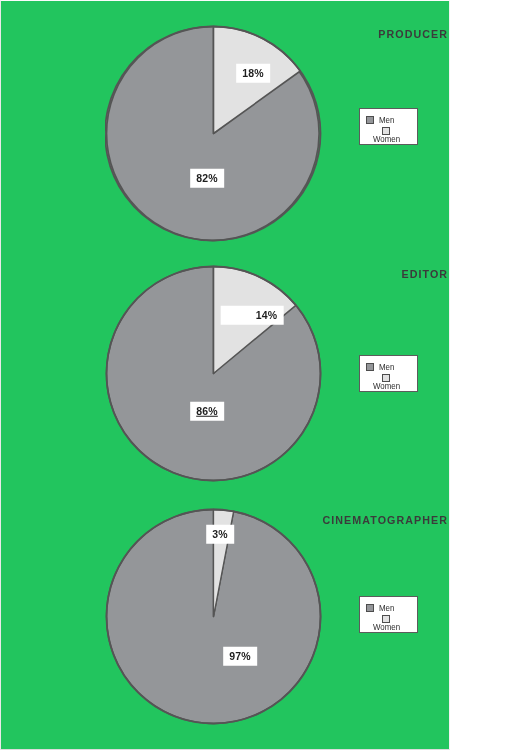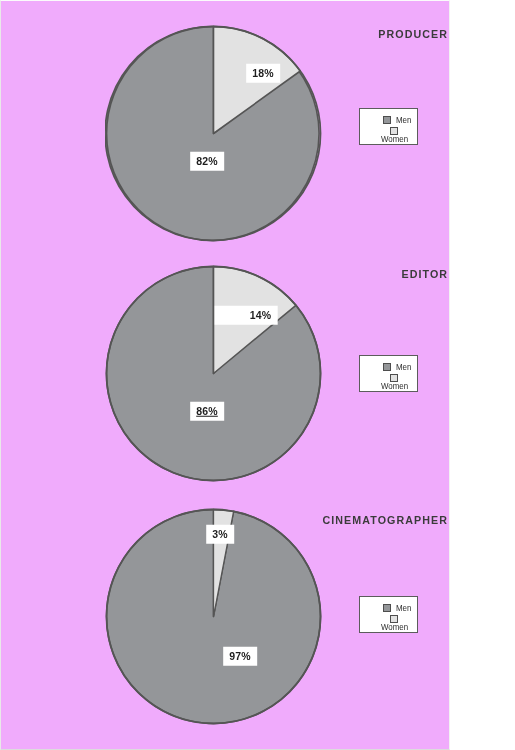--- a/index.html
+++ b/index.html
@@ -9,21 +9,21 @@
     background: #ffffff;
   }
   body {
     font-family: "Liberation Sans", sans-serif;
     -webkit-font-smoothing: antialiased;
   }
   #page {
     position: relative;
     width: 450px;
     height: 750px;
-    background: #f0abfc;
+    background: #22c55e;
     overflow: hidden;
     box-sizing: border-box;
     border-left: 1px solid #e9e9e9;
     border-right: 1px solid #f2f2f2;
     border-bottom: 1px solid #dcdcdc;
     border-top: 1px solid #fbfbfb;
   }
 
   .chart-block {
     position: absolute;
@@ -53,21 +53,21 @@
     position: absolute;
     box-sizing: border-box;
     border: 1.4px solid #5c5c5c;
     background: #ffffff;
     padding: 5px 7px 5px 6px;
   }
   .legend-row {
     display: flex;
     align-items: center;
     height: 12px;
-    margin: 0 0 1px 17px;
+    margin: 0 0 1px 0;
   }
   .legend-row:last-child { margin-bottom: 0; flex-direction: column; }
   .legend-swatch {
     display: inline-block;
     width: 8px;
     height: 8px;
     box-sizing: border-box;
     border: 1.3px solid #4d4d4d;
     margin-right: 5px;
     flex: 0 0 auto;
@@ -113,22 +113,22 @@
     <div class="pie-wrap" style="left:104px;top:24px;">
       <svg width="217" height="217" viewBox="0 0 217 217">
 
         <path d="M 108.5 108.5 L 192.8 44.5 A 107 107 0 1 1 108.5 1.5 Z" fill="#949699" stroke="#555555" stroke-width="1.6" stroke-linejoin="round"></path>
 
         <path d="M 108.5 108.5 L 108.5 1.5 A 107 107 0 0 1 195.3 46.0 Z" fill="#e2e2e2" stroke="#555555" stroke-width="1.6" stroke-linejoin="round"></path>
         <circle cx="108.5" cy="108.5" r="107" fill="none" stroke="#555555" stroke-width="1.8"></circle>
       </svg>
     </div>
 
-    <div class="slice-label" style="left:252px;top:72px;margin-left:10px;">18%</div>
-    <div class="slice-label" style="left:206px;top:160px;">82%</div>
+    <div class="slice-label" style="left:252px;top:72px;">18%</div>
+    <div class="slice-label" style="left:206px;top:177px;">82%</div>
 
     <div class="legend-box" style="left:358px;top:107px;width:59px;">
       <div class="legend-row">
         <span class="legend-swatch men"></span>
         <span class="legend-label">Men</span>
       </div>
       <div class="legend-row">
         <span class="legend-swatch women"></span>
         <span class="legend-label">Women</span>
       </div>
@@ -142,21 +142,21 @@
     <div class="pie-wrap" style="left:104px;top:24px;">
       <svg width="217" height="217" viewBox="0 0 217 217">
 
         <path d="M 108.5 108.5 L 183.8 32.5 A 107 107 0 1 1 108.5 1.5 Z" fill="#949699" stroke="#555555" stroke-width="1.6" stroke-linejoin="round"></path>
 
         <path d="M 108.5 108.5 L 108.5 1.5 A 107 107 0 0 1 190.9 40.3 Z" fill="#e2e2e2" stroke="#555555" stroke-width="1.6" stroke-linejoin="round"></path>
         <circle cx="108.5" cy="108.5" r="107" fill="none" stroke="#555555" stroke-width="1.8"></circle>
       </svg>
     </div>
 
-    <div class="slice-label" style="left:245px;top:74px;padding-left:35px;">14%</div>
+    <div class="slice-label" style="left:251px;top:74px;padding-left:35px;">14%</div>
     <div class="slice-label" style="left:206px;top:170px;text-decoration:underline;">86%</div>
 
     <div class="legend-box" style="left:358px;top:114px;width:59px;">
       <div class="legend-row">
         <span class="legend-swatch men"></span>
         <span class="legend-label">Men</span>
       </div>
       <div class="legend-row">
         <span class="legend-swatch women"></span>
         <span class="legend-label">Women</span>

